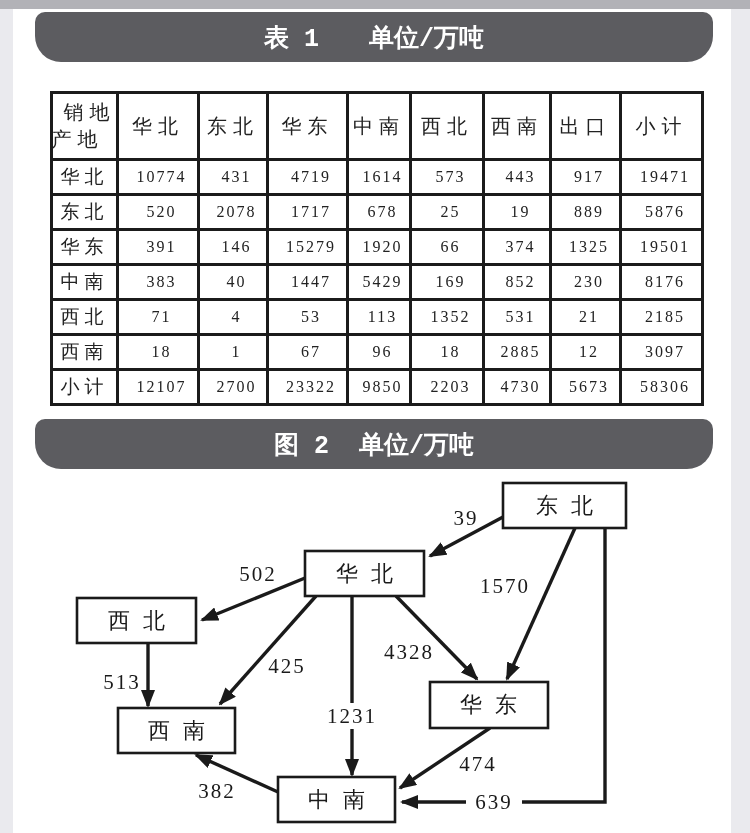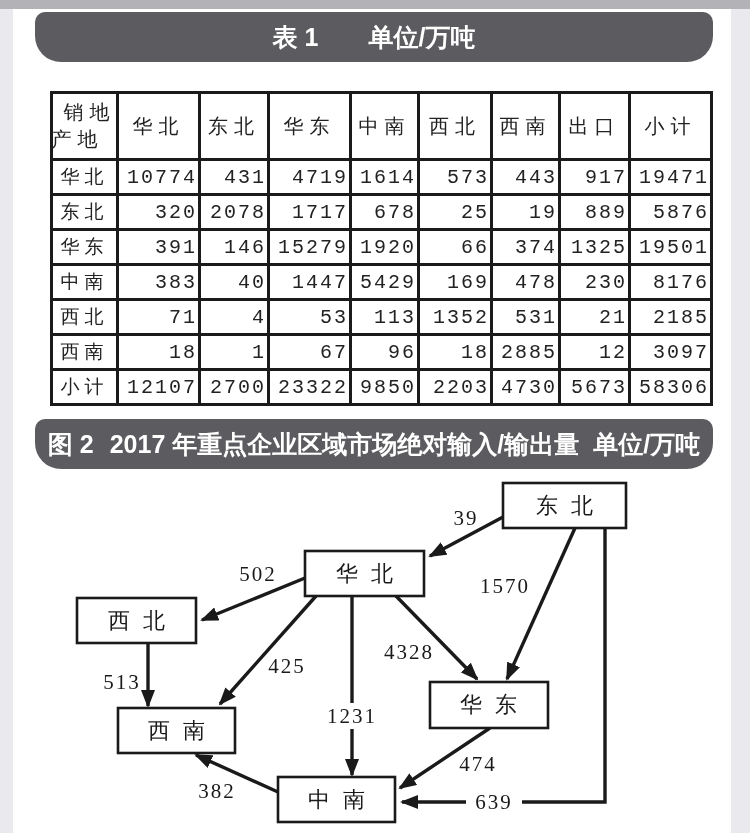--- a/index.html
+++ b/index.html
@@ -10,42 +10,42 @@
     color:#222;
   }
   .strip-top{position:absolute;left:0;top:0;width:750px;height:9px;background:#b2b2b7;}
   .strip-left{position:absolute;left:0;top:9px;width:13px;height:824px;background:#eaeaee;}
   .strip-right{position:absolute;left:731px;top:9px;width:19px;height:824px;background:#eaeaee;}
 
   .banner{
     position:absolute;left:35px;width:678px;height:50px;
     background:#5c5c60;border-radius:10px 10px 26px 26px;
     display:flex;align-items:center;justify-content:center;
-    color:#ffffff;font-family:Liberation Sans, sans-serif;
+    color:#ffffff;font-family:Liberation Mono, monospace;
     font-weight:700;font-size:25px;white-space:nowrap;
   }
   #banner1{top:12px;}
   #banner2{top:419px;text-align:right;}
   .banner .tag{margin-right:16px;}
   .banner .unit{margin-left:34px;}
   #banner2 .unit{margin-left:14px;}
 
   table.flow{
     position:absolute;left:50px;top:91px;
     border-collapse:collapse;table-layout:fixed;
     font-family:"Liberation Serif","DejaVu Serif",serif;
   }
   table.flow th,table.flow td{
     border:3px solid #1b1b1b;background:#ffffff;
     font-weight:normal;overflow:hidden;
   }
   table.flow thead th{height:62px;text-align:center;font-size:20px;letter-spacing:6px;}
   table.flow tbody th,table.flow tbody td{height:30px;}
   table.flow tbody th{text-align:center;font-size:19px;letter-spacing:5px;}
-  table.flow tbody td{text-align:right;padding-left:8px;font-size:20px;letter-spacing:2px;font-family:Liberation Mono, monospace;}
+  table.flow tbody td{text-align:center;padding-left:8px;font-size:16px;letter-spacing:2px;}
   th.corner{font-size:19px;letter-spacing:3px;}
   th.corner .c-top{transform:translateX(5px);}
   th.corner .c-bot{transform:translateX(-7px);}
 
   svg text{fill:#1a1a1a;}
   .node-label{font-family:"Liberation Serif","DejaVu Serif",serif;font-size:22px;letter-spacing:13px;}
   .edge-label{font-family:"Liberation Serif","DejaVu Serif",serif;font-size:21px;letter-spacing:2px;}
 </style>
 </head>
 <body>
@@ -95,21 +95,21 @@
           <td>431</td>
           <td>4719</td>
           <td>1614</td>
           <td>573</td>
           <td>443</td>
           <td>917</td>
           <td>19471</td>
         </tr>
         <tr>
           <th>东北</th>
-          <td>320</td>
+          <td>520</td>
           <td>2078</td>
           <td>1717</td>
           <td>678</td>
           <td>25</td>
           <td>19</td>
           <td>889</td>
           <td>5876</td>
         </tr>
         <tr>
           <th>华东</th>
@@ -122,21 +122,21 @@
           <td>1325</td>
           <td>19501</td>
         </tr>
         <tr>
           <th>中南</th>
           <td>383</td>
           <td>40</td>
           <td>1447</td>
           <td>5429</td>
           <td>169</td>
-          <td>478</td>
+          <td>852</td>
           <td>230</td>
           <td>8176</td>
         </tr>
         <tr>
           <th>西北</th>
           <td>71</td>
           <td>4</td>
           <td>53</td>
           <td>113</td>
           <td>1352</td>
@@ -164,21 +164,20 @@
           <td>2203</td>
           <td>4730</td>
           <td>5673</td>
           <td>58306</td>
         </tr>
       </tbody>
   </table>
 
   <div id="banner2" class="banner">
     <span class="tag">图 2</span>
-    <span class="ttl">2017 年重点企业区域市场绝对输入/输出量</span>
     <span class="unit">单位/万吨</span>
   </div>
 
   <svg style="position:absolute;left:0;top:472px;" width="750" height="361" viewBox="0 0 750 361">
     <defs>
       <marker id="arrow" markerUnits="userSpaceOnUse" markerWidth="18" markerHeight="14" refX="16" refY="7" orient="auto">
         <path d="M0,0 L18,7 L0,14 Z" fill="#1a1a1a"></path>
       </marker>
     </defs>
 

